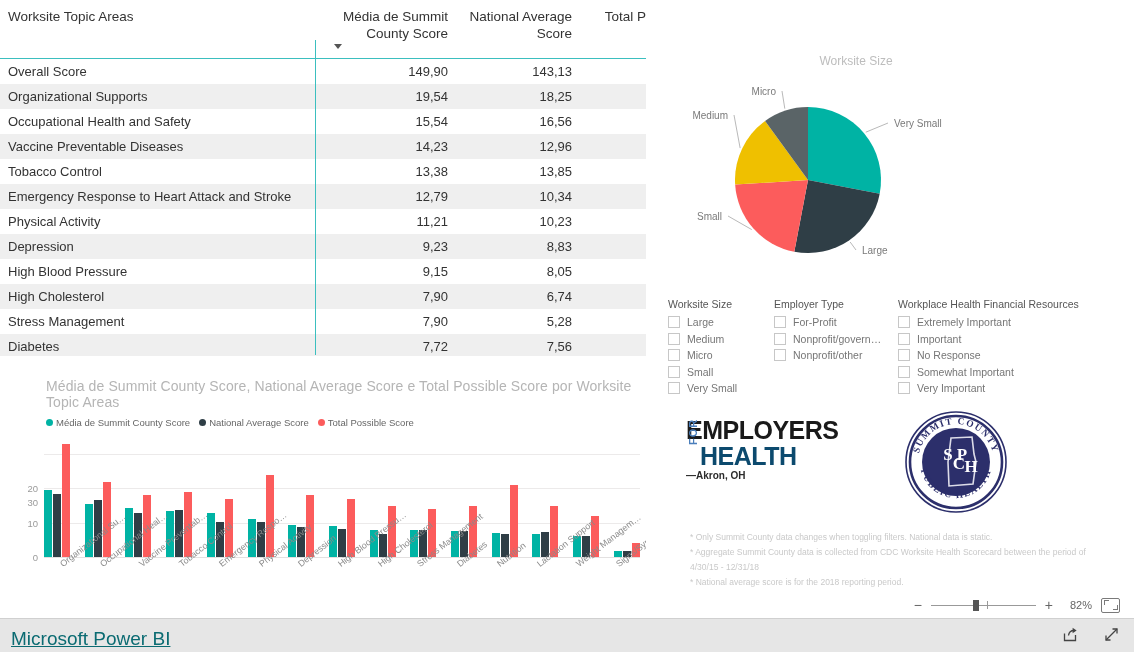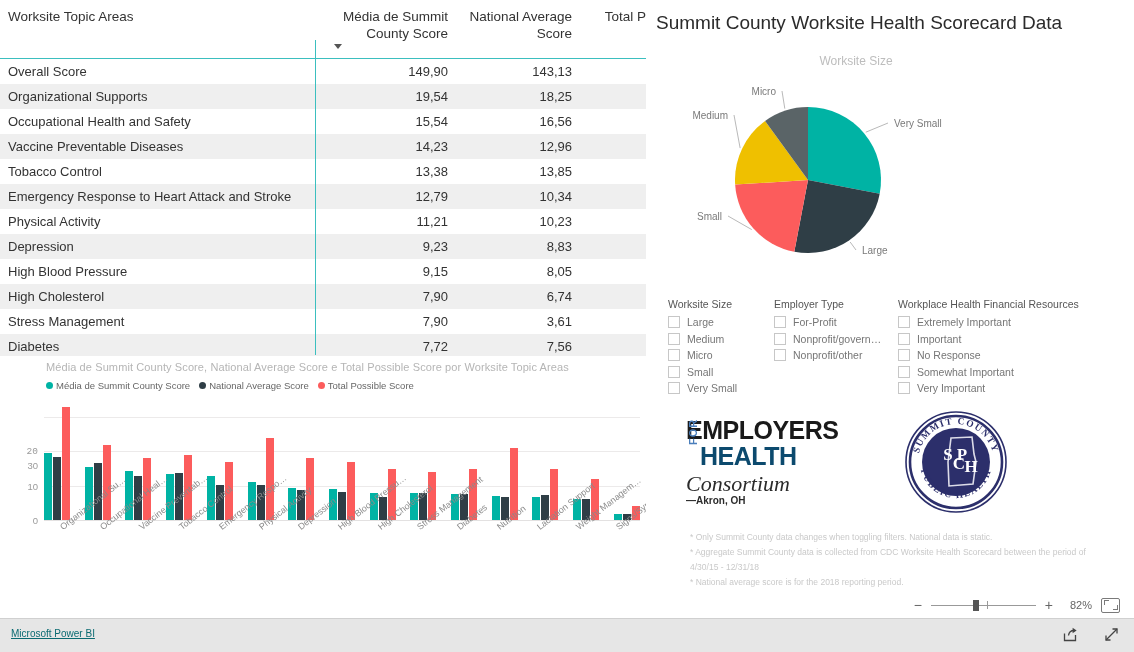--- a/index.html
+++ b/index.html
@@ -33,21 +33,21 @@
     font-size:13px;color:#333;padding:3px 8px;line-height:15px;height:19px;
   }
   td.c0{padding-left:50px;}
   td.num{text-align:right;}
   td.c3{padding-right:14px;}
   tr.alt td{background:#efefef;}
   .colsep{position:absolute;left:315px;top:40px;width:1px;height:315px;background:#3bbfbf;}
 
   
   #bar-visual{position:absolute;left:0;top:356px;width:646px;height:258px;background:#fff;}
-  .bc-title{font-size:11px;color:#b5b5b5;padding:5px 0 0 46px;letter-spacing:.1px;}
+  .bc-title{font-size:14px;color:#b5b5b5;padding:22px 0 0 46px;letter-spacing:.1px;}
   .bc-legend{display:flex;align-items:center;gap:9px;padding:7px 0 0 46px;}
   .lg-item{display:flex;align-items:center;gap:3px;font-size:9.5px;color:#666;white-space:nowrap;}
   .lg-dot{width:7px;height:7px;border-radius:50%;display:inline-block;}
   .plot-wrap{position:relative;margin-top:9px;height:120px;}
   .y-axis{position:absolute;left:0;top:0;width:44px;height:120px;}
   .ytick{position:absolute;right:6px;font-size:9.5px;color:#9a9a9a;transform:translateY(-50%);}
   .grid{position:absolute;left:44px;right:6px;height:1px;background:#eceaea;}
   .plot{position:absolute;left:44px;right:6px;top:0;height:120px;
         display:flex;align-items:flex-end;justify-content:space-between;}
   .grp{display:flex;align-items:flex-end;gap:1px;height:100%;}
@@ -103,21 +103,21 @@
   .ztick{position:absolute;left:56px;top:2px;width:1px;height:8px;background:#999;}
   .zpct{font-size:11px;color:#666;width:30px;text-align:right;}
   .zfit{width:17px;height:13px;border:1px solid #7a7a7a;border-radius:2px;position:relative;cursor:pointer;}
   .zfit::before,.zfit::after{content:"";position:absolute;width:4px;height:4px;border:1px solid #7a7a7a;}
   .zfit::before{left:1.5px;top:1.5px;border-right:none;border-bottom:none;}
   .zfit::after{right:1.5px;bottom:1.5px;border-left:none;border-top:none;}
 
   
   #footer{position:absolute;left:0;top:618px;width:1134px;height:34px;
           background:#e6e6e6;border-top:1px solid #d0d0d0;}
-  #pbi-link{position:absolute;left:11px;top:9px;font-size:10px;color:#0b6b72;
+  #pbi-link{position:absolute;left:11px;top:9px;font-size:19px;color:#0b6b72;
     text-decoration:underline;cursor:pointer;}
   #footer-icons{position:absolute;right:14px;top:7px;display:flex;align-items:center;gap:24px;}
   .ficon{cursor:pointer;line-height:0;}
 </style>
 </head>
 <body>
 
 <div id="root">
 
   <div id="canvas">
@@ -192,21 +192,21 @@
             </tr>
             <tr class="alt">
               <td class="c0">High Cholesterol</td>
               <td class="num c1">7,90</td>
               <td class="num c2">6,74</td>
               <td class="num c3">15</td>
             </tr>
             <tr>
               <td class="c0">Stress Management</td>
               <td class="num c1">7,90</td>
-              <td class="num c2">3,61</td>
+              <td class="num c2">5,28</td>
               <td class="num c3">14</td>
             </tr>
             <tr class="alt">
               <td class="c0">Diabetes</td>
               <td class="num c1">7,72</td>
               <td class="num c2">7,56</td>
               <td class="num c3">15</td>
             </tr>
             <tr>
               <td class="c0">Nutrition</td>
@@ -250,21 +250,21 @@
           </span>
           <span class="lg-item">
             <span class="lg-dot" style="background:#FC5C5C"></span>
             <span>Total Possible Score</span>
           </span>
         </div>
       <div class="plot-wrap">
         <div class="y-axis" id="y-axis">
             <div class="ytick" style="top: 120px;">0</div>
             <div class="ytick" style="top: 85.7143px;">10</div>
-            <div class="ytick" style="top: 51.4286px; font-family: Liberation Mono, monospace;">20</div>
+            <div class="ytick" style="top: 51.4286px;">20</div>
             <div class="ytick" style="top: 17.1429px; margin-top: 48px;">30</div>
           </div>
         <div id="gridlines">
             <div class="grid" style="top: 85.7143px;"></div>
             <div class="grid" style="top: 51.4286px;"></div>
             <div class="grid" style="top: 17.1429px;"></div>
           </div>
         <div class="plot" id="plot">
             <div class="grp">
               <div class="bar" style="height: 66.9943px; background: rgb(0, 179, 164);"></div>
@@ -358,21 +358,20 @@
           <span class="xlab" style="left: 411.2px;">Diabetes</span>
           <span class="xlab" style="left: 450.933px;">Nutrition</span>
           <span class="xlab" style="left: 490.667px;">Lactation Support</span>
           <span class="xlab" style="left: 530.4px;">Weight Managem…</span>
           <span class="xlab" style="left: 570.133px;">Signs/Symptoms …</span>
         </div>
     </div>
 
     <div id="right-panel">
 
-      <div class="rp-title">Summit County Worksite Health Scorecard Data</div>
 
       <div id="pie-visual">
         <div class="pie-title">Worksite Size</div>
         <div class="pie-holder" id="pie-holder"><svg width="400" height="230">
               <path d="M 152 130 L 152 57 A 73 73 0 0 1 223.70696930319428 143.67883596475792 Z" fill="#00B3A4"></path>
               <path d="M 209.7884932081842 82.19320076884827 L 232 73" stroke="#b9b9b9" stroke-width="1" fill="none"></path>
               <text x="238" y="76.5" font-size="10" fill="#7a7a7a" text-anchor="start" font-family="&quot;Liberation Sans&quot;, sans-serif">Very Small</text>
               <path d="M 152 130 L 223.70696930319428 143.67883596475792 A 73 73 0 0 1 138.32116403524208 201.70696930319428 Z" fill="#2F3E46"></path>
               <path d="M 194.15625333890978 192.03104307059215 L 200 200" stroke="#b9b9b9" stroke-width="1" fill="none"></path>
               <text x="206" y="203.5" font-size="10" fill="#7a7a7a" text-anchor="start" font-family="&quot;Liberation Sans&quot;, sans-serif">Large</text>
@@ -458,21 +457,20 @@
         </div>
       </div>
 
       <div id="logos">
         <div id="efh">
           <div class="efh-r1">EMPLOYERS</div>
           <div class="efh-r2">
             <span class="efh-for">FOR</span>
             <span class="efh-health">HEALTH</span>
           </div>
-          <div class="efh-cons">Consortium</div>
           <div class="efh-akron">—Akron, OH</div>
         </div>
 
         <svg id="scph" viewBox="0 0 104 104">
           <defs>
             <path id="arcTop" d="M 14,52 A 38,38 0 0 1 90,52"></path>
             <path id="arcBot" d="M 16,52 A 36,36 0 0 0 88,52"></path>
           </defs>
           <circle cx="52" cy="52" r="50" fill="#fff" stroke="#2c2f6b" stroke-width="1.6"></circle>
           <circle cx="52" cy="52" r="46" fill="#fff" stroke="#2c2f6b" stroke-width="2.6"></circle>

